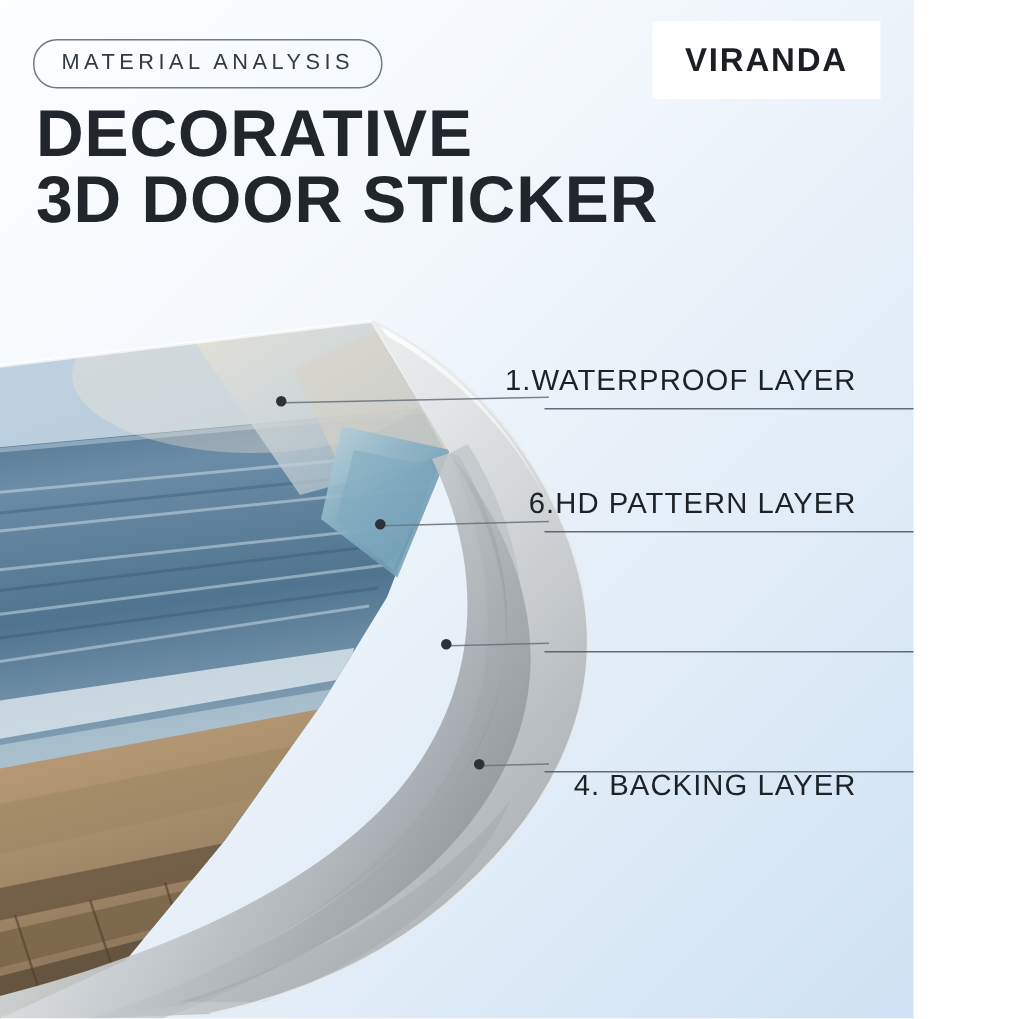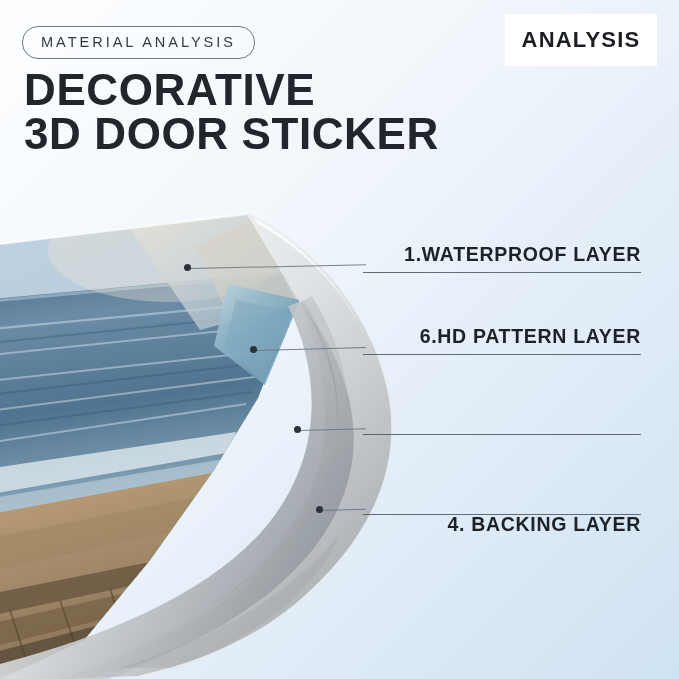--- a/index.html
+++ b/index.html
@@ -3,21 +3,21 @@
 <meta charset="utf-8">
 <style>
   * { box-sizing: border-box; margin: 0; padding: 0; }
   html, body {
     width: 679px; height: 679px;
     font-family: "Liberation Sans", sans-serif;
     overflow: hidden;
   }
   #page {
     position: relative;
-    width: 679px; height: 679px;
+    width: 609px; height: 679px;
     background: linear-gradient(135deg, #fdfeff 0%, #f2f7fc 35%, #e4eef8 62%, #cfe2f3 100%);
     overflow: hidden;
   }
 
   
   .eyebrow {
     position: absolute;
     left: 22px; top: 26px;
     border: 1.5px solid #6d7b86;
     border-radius: 16px;
@@ -55,21 +55,21 @@
     color: #1b1f23;
   }
 
   
   .art { position: absolute; left: 0; top: 0; width: 679px; height: 679px; }
 
   
   .callout {
     position: absolute;
     font-size: 19.5px;
-    font-weight: 700;
+    font-weight: 400;
     letter-spacing: 0.7px;
     color: #1c2226;
     white-space: nowrap;
     text-align: right;
   }
   .rule {
     position: absolute;
     height: 1px;
     background: #4a5560;
     opacity: .85;
@@ -230,21 +230,21 @@
   </svg>
 
   <div class="eyebrow">MATERIAL ANALYSIS</div>
 
   <div class="title">
     <span>DECORATIVE</span>
     <span class="l2">3D DOOR STICKER</span>
   </div>
 
   <div class="brand-box">
-    <span>ANALYSIS</span>
+    <span>VIRANDA</span>
   </div>
 
   <div class="callout" style="right:38px; top:243px;">1.WATERPROOF LAYER</div>
   <div class="rule" style="left:363px; top:272px; width:278px;"></div>
   <div class="leader" style="left:190px; top:268px; width:176px; transform:rotate(-1.2deg);"></div>
   <div class="dot" style="left:184px; top:264px;"></div>
 
   <div class="callout" style="right:38px; top:325px;">6.HD PATTERN LAYER</div>
   <div class="rule" style="left:363px; top:354px; width:278px;"></div>
   <div class="leader" style="left:256px; top:350px; width:110px; transform:rotate(-1.5deg);"></div>

